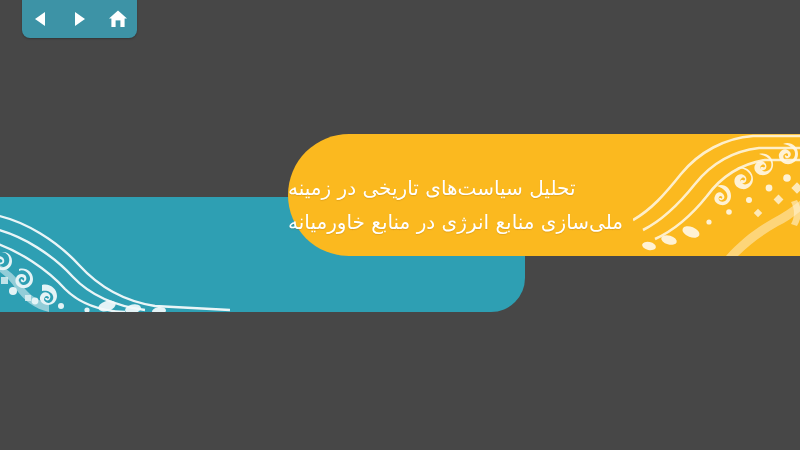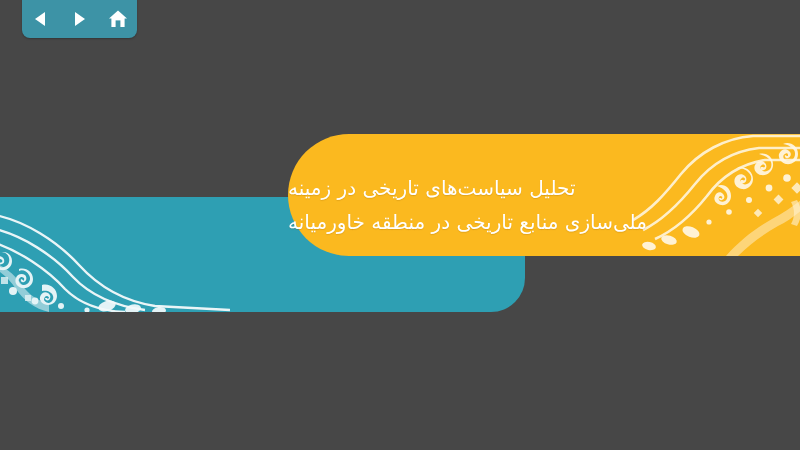--- a/index.html
+++ b/index.html
@@ -192,16 +192,16 @@
         <ellipse cx="58" cy="98" rx="9" ry="5" transform="rotate(22 58 98)"></ellipse>
         <ellipse cx="36" cy="106" rx="8" ry="4.5" transform="rotate(16 36 106)"></ellipse>
         <ellipse cx="16" cy="112" rx="7" ry="4" transform="rotate(12 16 112)"></ellipse>
         <path d="M185 58 c -10 14 -24 26 -40 34 c -14 8 -28 18 -40 30 l -12 0 c 14 -16 30 -28 46 -37 c 16 -9 30 -18 40 -30 z" opacity="0.5"></path>
       </g>
     </svg>
   </div>
 
   <div id="title-block">
     <div class="title-line">تحلیل سیاست‌های تاریخی در زمینه</div>
-    <div class="title-line">ملی‌سازی منابع تاریخی در منطقه خاورمیانه</div>
+    <div class="title-line">ملی‌سازی منابع انرژی در منابع خاورمیانه</div>
   </div>
 
 </div>
 
 </body></html>

